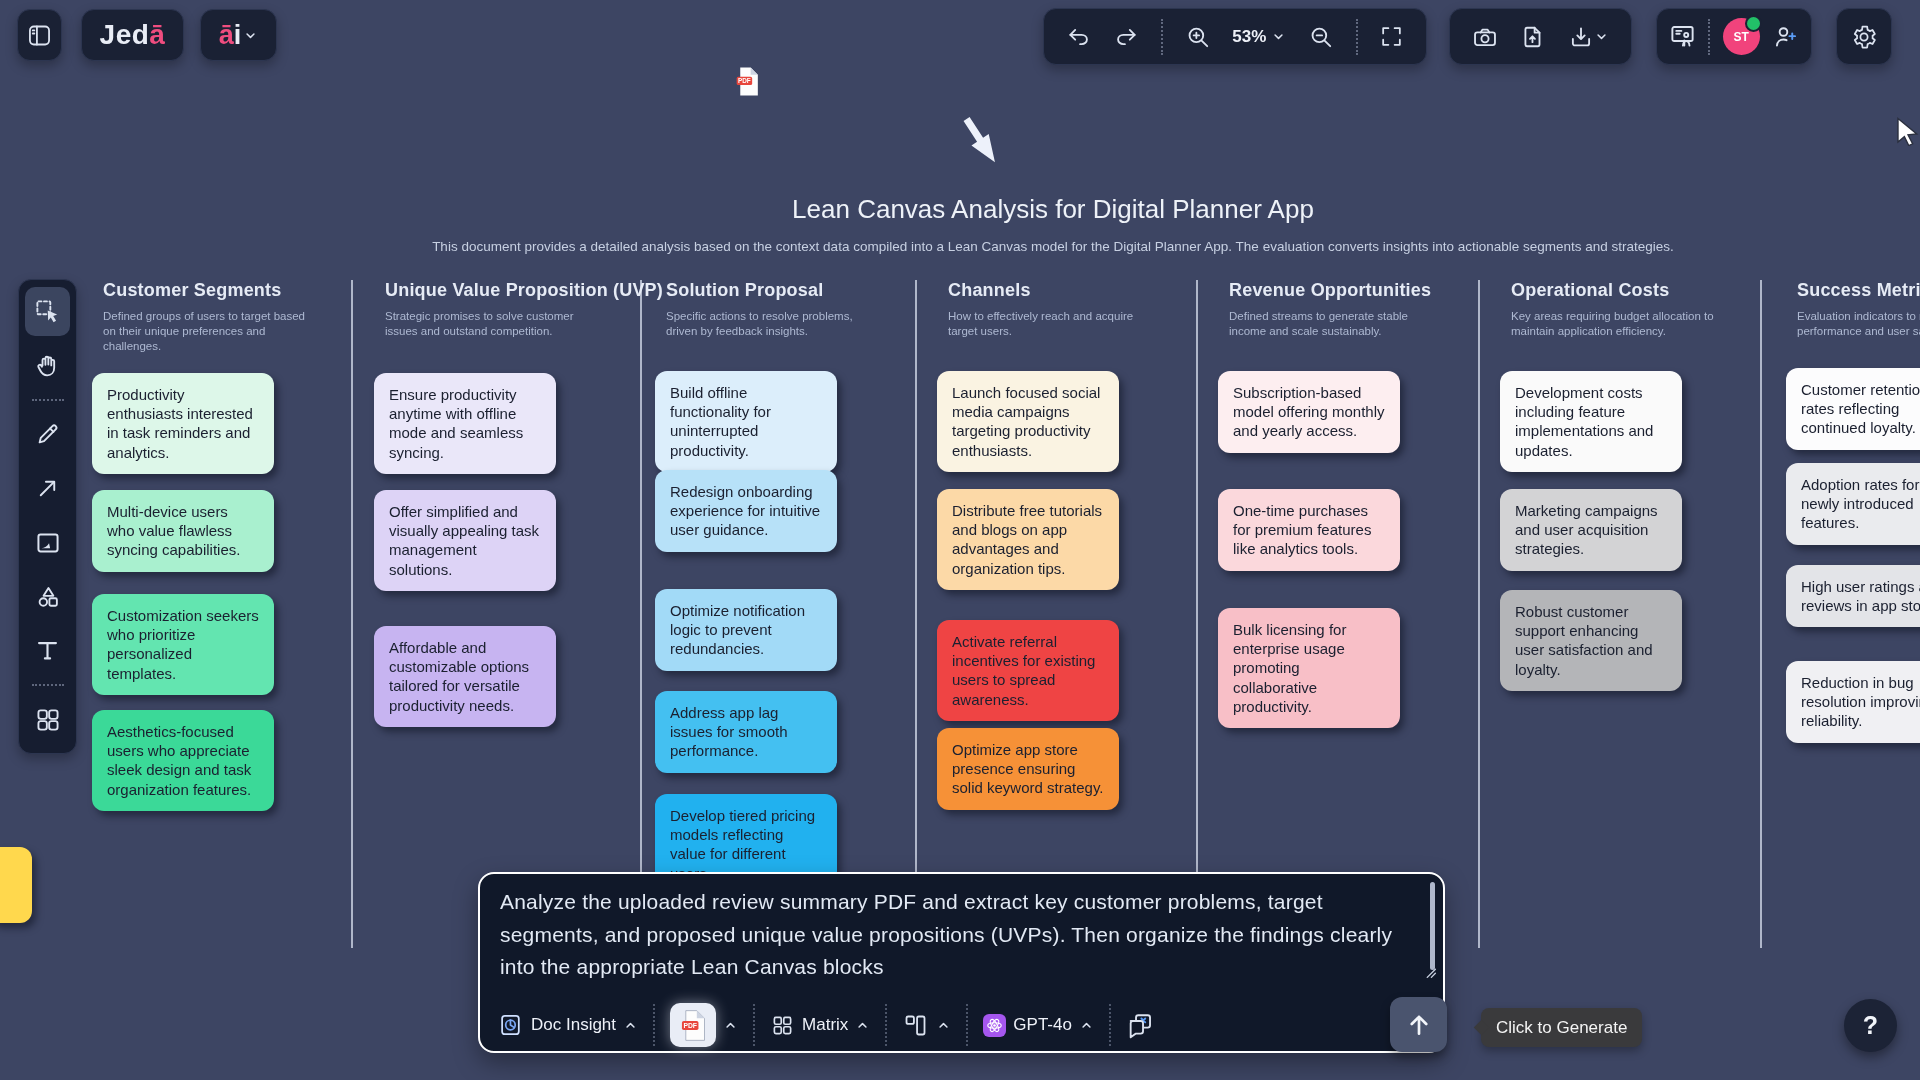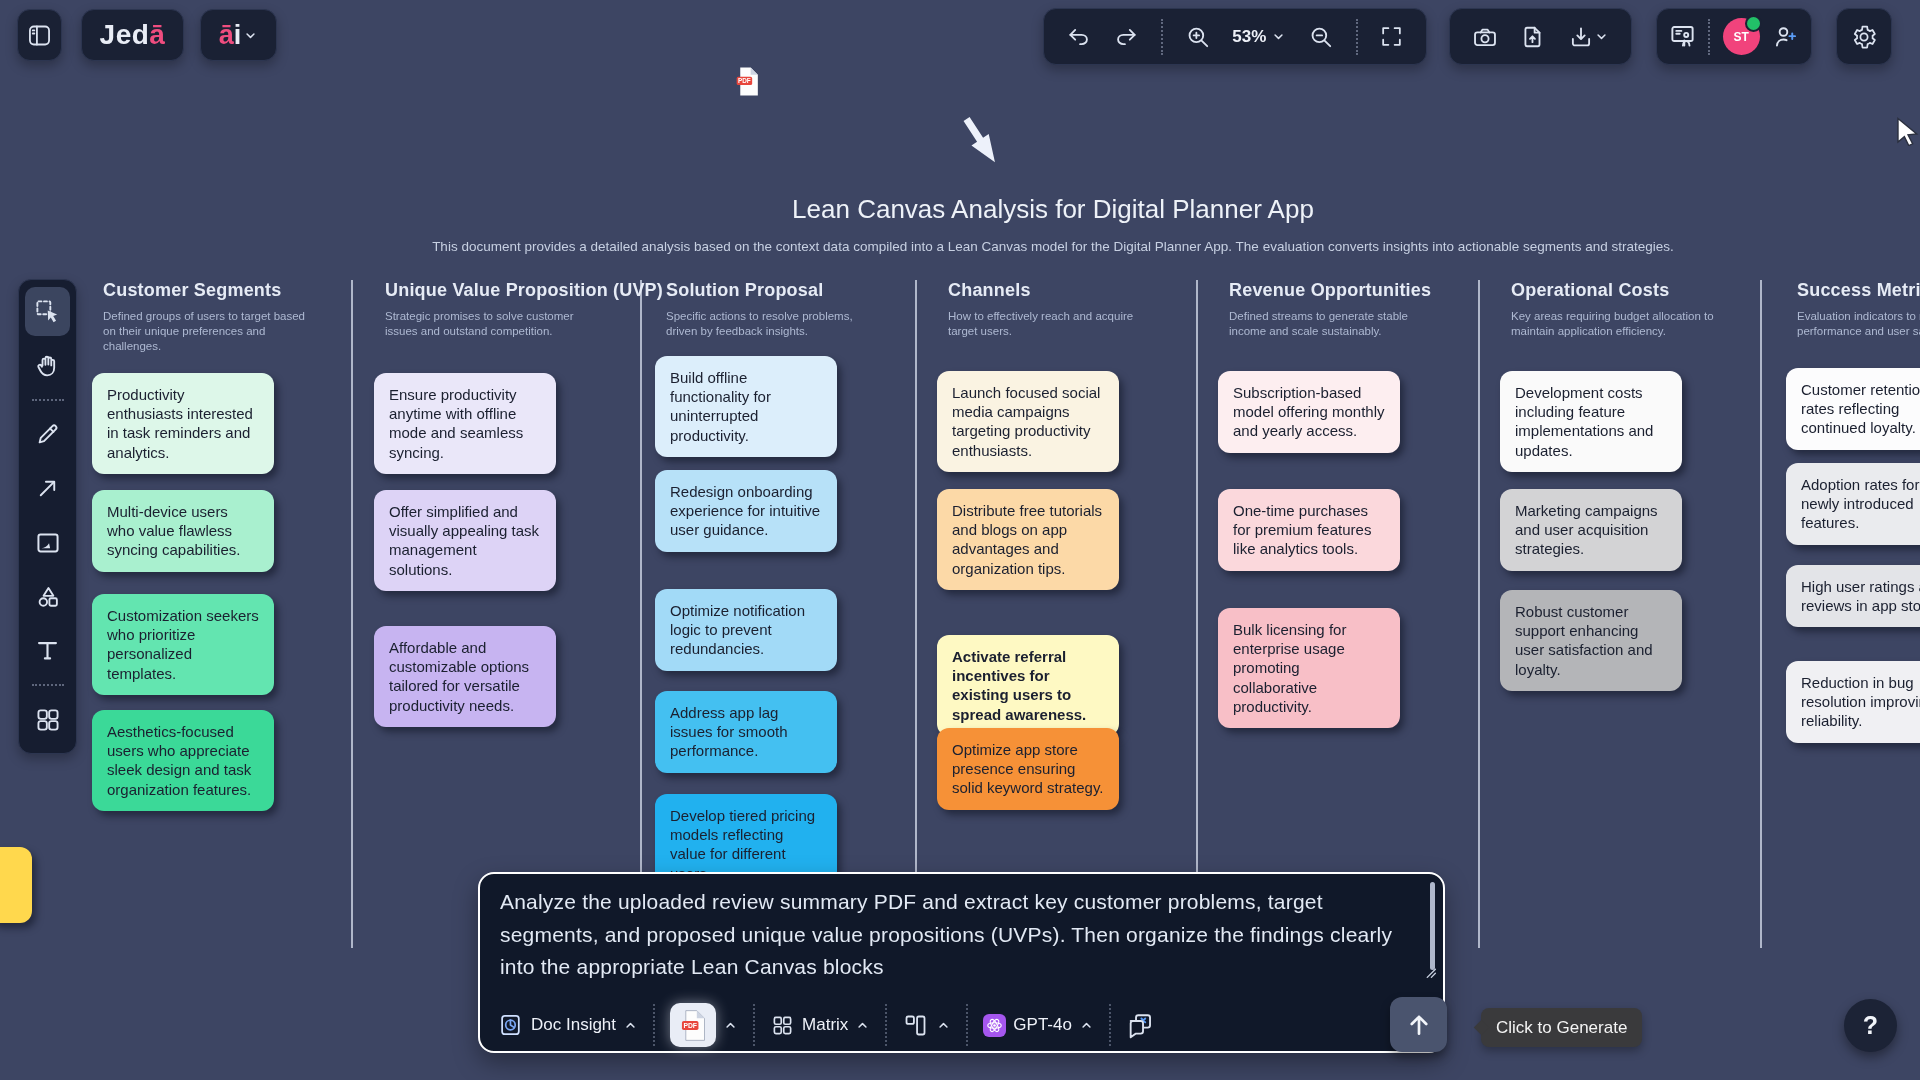--- a/index.html
+++ b/index.html
@@ -319,32 +319,32 @@
         <h3>Unique Value Proposition (UVP)</h3>
         <p>Strategic promises to solve customer issues and outstand competition.</p>
       </div>
       <div class="note" style="left: 374px; top: 373px; background: rgb(234, 231, 249);">Ensure productivity anytime with offline mode and seamless syncing.</div>
       <div class="note" style="left: 374px; top: 490px; background: rgb(221, 211, 246);">Offer simplified and visually appealing task management solutions.</div>
       <div class="note" style="left: 374px; top: 626px; background: rgb(199, 180, 241);">Affordable and customizable options tailored for versatile productivity needs.</div>
       <div class="col-header" style="left: 666px; top: 280px;">
         <h3>Solution Proposal</h3>
         <p>Specific actions to resolve problems, driven by feedback insights.</p>
       </div>
-      <div class="note" style="left: 655px; top: 356px; background: rgb(220, 238, 251);">Build offline functionality for uninterrupted productivity.</div>
+      <div class="note" style="left: 655px; top: 371px; background: rgb(220, 238, 251);">Build offline functionality for uninterrupted productivity.</div>
       <div class="note" style="left: 655px; top: 470px; background: rgb(183, 225, 248);">Redesign onboarding experience for intuitive user guidance.</div>
       <div class="note" style="left: 655px; top: 589px; background: rgb(162, 218, 247);">Optimize notification logic to prevent redundancies.</div>
       <div class="note" style="left: 655px; top: 691px; background: rgb(68, 192, 241);">Address app lag issues for smooth performance.</div>
       <div class="note" style="left: 655px; top: 794px; background: rgb(33, 177, 239);">Develop tiered pricing models reflecting value for different users.</div>
       <div class="col-header" style="left: 948px; top: 280px;">
         <h3>Channels</h3>
         <p>How to effectively reach and acquire target users.</p>
       </div>
       <div class="note" style="left: 937px; top: 371px; background: rgb(250, 243, 226);">Launch focused social media campaigns targeting productivity enthusiasts.</div>
       <div class="note" style="left: 937px; top: 489px; background: rgb(252, 217, 167);">Distribute free tutorials and blogs on app advantages and organization tips.</div>
-      <div class="note" style="left: 937px; top: 635px; background: #fef9c3; font-weight: bold;">Activate referral incentives for existing users to spread awareness.</div>
+      <div class="note" style="left: 937px; top: 620px; background: #ef4444;">Activate referral incentives for existing users to spread awareness.</div>
       <div class="note" style="left: 937px; top: 728px; background: rgb(246, 145, 55);">Optimize app store presence ensuring solid keyword strategy.</div>
       <div class="col-header" style="left: 1229px; top: 280px;">
         <h3>Revenue Opportunities</h3>
         <p>Defined streams to generate stable income and scale sustainably.</p>
       </div>
       <div class="note" style="left: 1218px; top: 371px; background: rgb(253, 238, 240);">Subscription-based model offering monthly and yearly access.</div>
       <div class="note" style="left: 1218px; top: 489px; background: rgb(251, 216, 220);">One-time purchases for premium features like analytics tools.</div>
       <div class="note" style="left: 1218px; top: 608px; background: rgb(248, 191, 199);">Bulk licensing for enterprise usage promoting collaborative productivity.</div>
       <div class="col-header" style="left: 1511px; top: 280px;">
         <h3>Operational Costs</h3>

